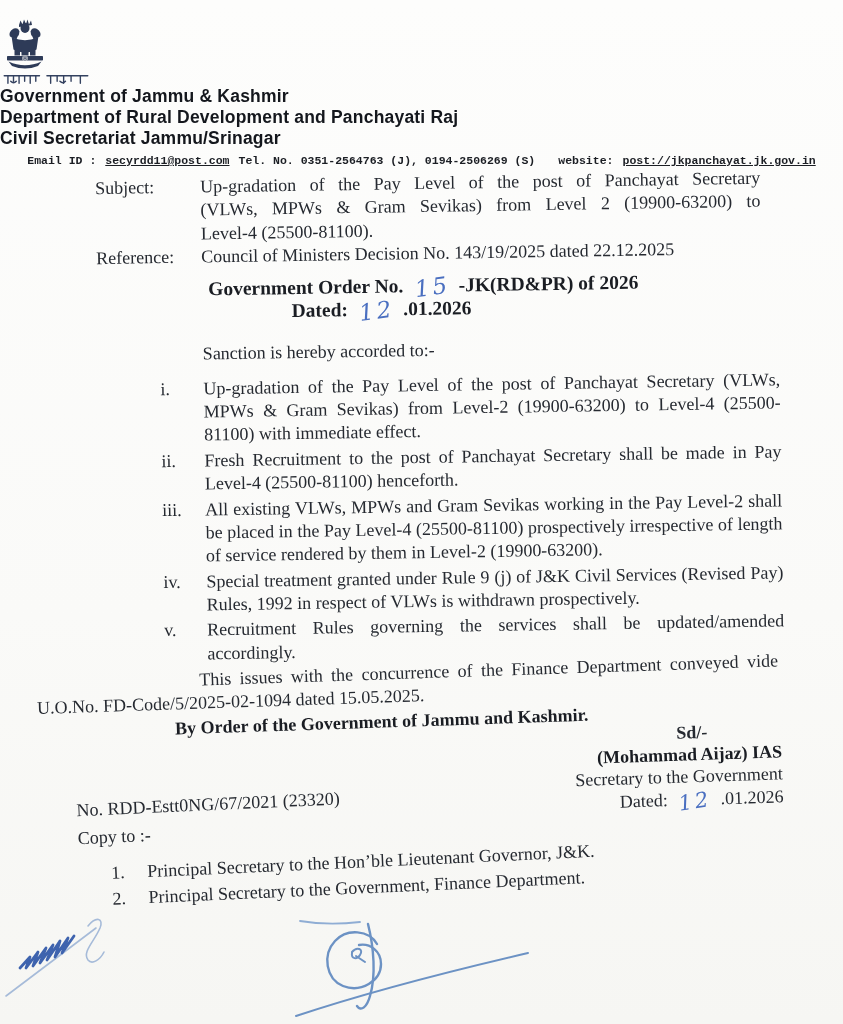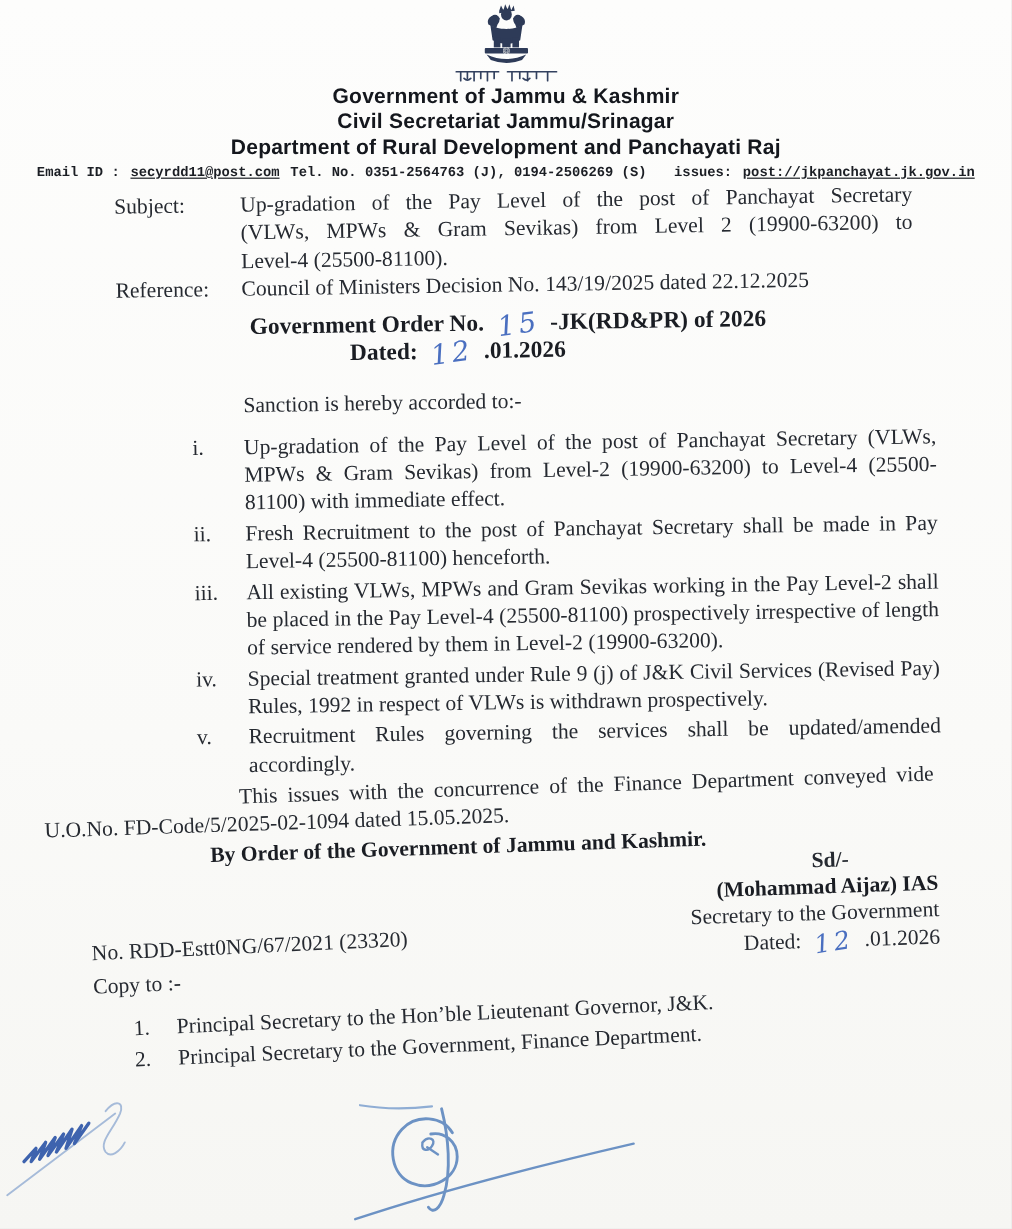--- a/index.html
+++ b/index.html
@@ -6,21 +6,21 @@
   .page{
     position:relative;
     width:843px;height:1024px;
     margin:0 auto;
     background:linear-gradient(180deg,#fdfdfc 0%,#fafaf8 60%,#f6f6f3 100%);
     overflow:hidden;
     font-family:"Liberation Serif", serif;
     color:#262a31;
   }
   
-  .letterhead{text-align:center;padding-top:1px;}
+  .letterhead{padding-top:17px;}
   .emblem-wrap{line-height:0;}
   .emblem-svg{height:55px;}
   .motto-wrap{line-height:0;margin-top:1px;}
   .h1{
     font-family:"Liberation Sans", sans-serif;
     font-weight:700;font-size:17.5px;line-height:1.2;
     color:#14171d;letter-spacing:.2px;
   }
   .contact{
     font-family:Liberation Mono, monospace;
@@ -108,27 +108,27 @@
       <svg width="92" height="13" viewBox="0 0 96 14" aria-hidden="true">
         <g stroke="#33415f" stroke-width="1.5" fill="none" stroke-linecap="round">
           <path d="M3 3 h38 M49 3 h44"></path>
           <path d="M7 3 v8 M13 3 v6 M19 3 v8 M25 3 v6 M31 3 v8 M37 3 v6"></path>
           <path d="M53 3 v8 M60 3 v6 M67 3 v8 M75 3 v6 M85 3 v8"></path>
           <path d="M10 9 q3 3 6 0 M63 9 q3 3 6 0"></path>
         </g>
       </svg>
     </div>
     <div class="h1">Government of Jammu &amp; Kashmir</div>
+    <div class="h1">Department of Rural Development and Panchayati Raj</div>
     <div class="h1">Civil Secretariat Jammu/Srinagar</div>
-    <div class="h1">Department of Rural Development and Panchayati Raj</div>
     <div class="contact">
       <span>Email ID :</span>
       <span class="link">secyrdd11@post.com</span>
       <span>Tel. No. 0351-2564763 (J), 0194-2506269 (S)</span>
-      <span class="gap">issues:</span>
+      <span class="gap">website:</span>
       <span class="link">post://jkpanchayat.jk.gov.in</span>
     </div>
   </header>
 
   <section class="tilt-a">
     <div class="kv first">
       <div class="k">Subject:</div>
       <div class="v">
         <span class="jline">Up-gradation of the Pay Level of the post of Panchayat Secretary</span>
         <span class="jline">(VLWs, MPWs &amp; Gram Sevikas) from Level 2 (19900-63200) to</span>

